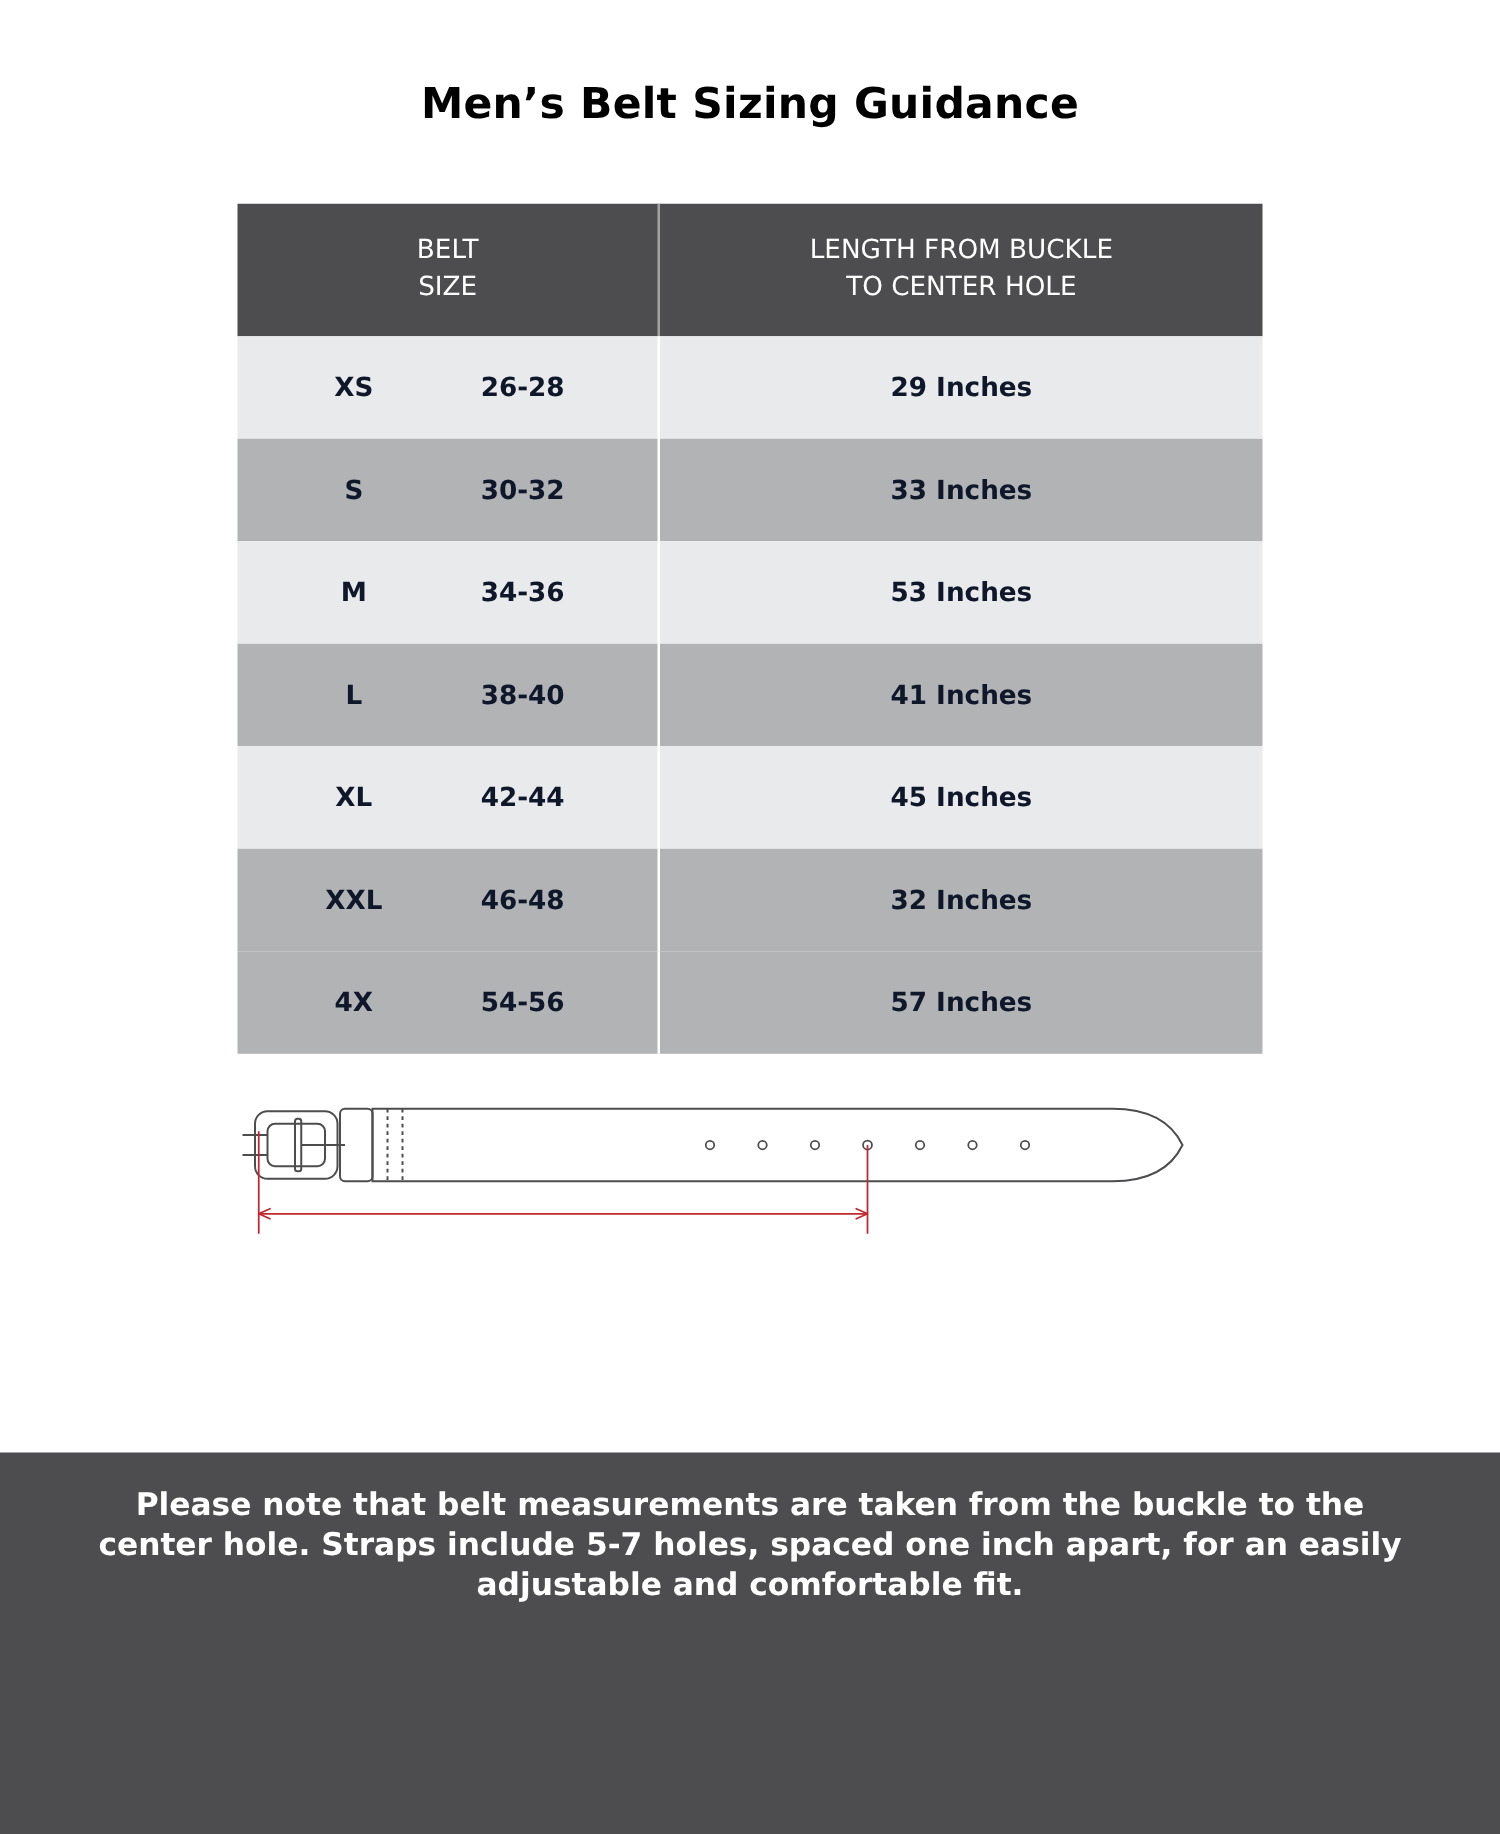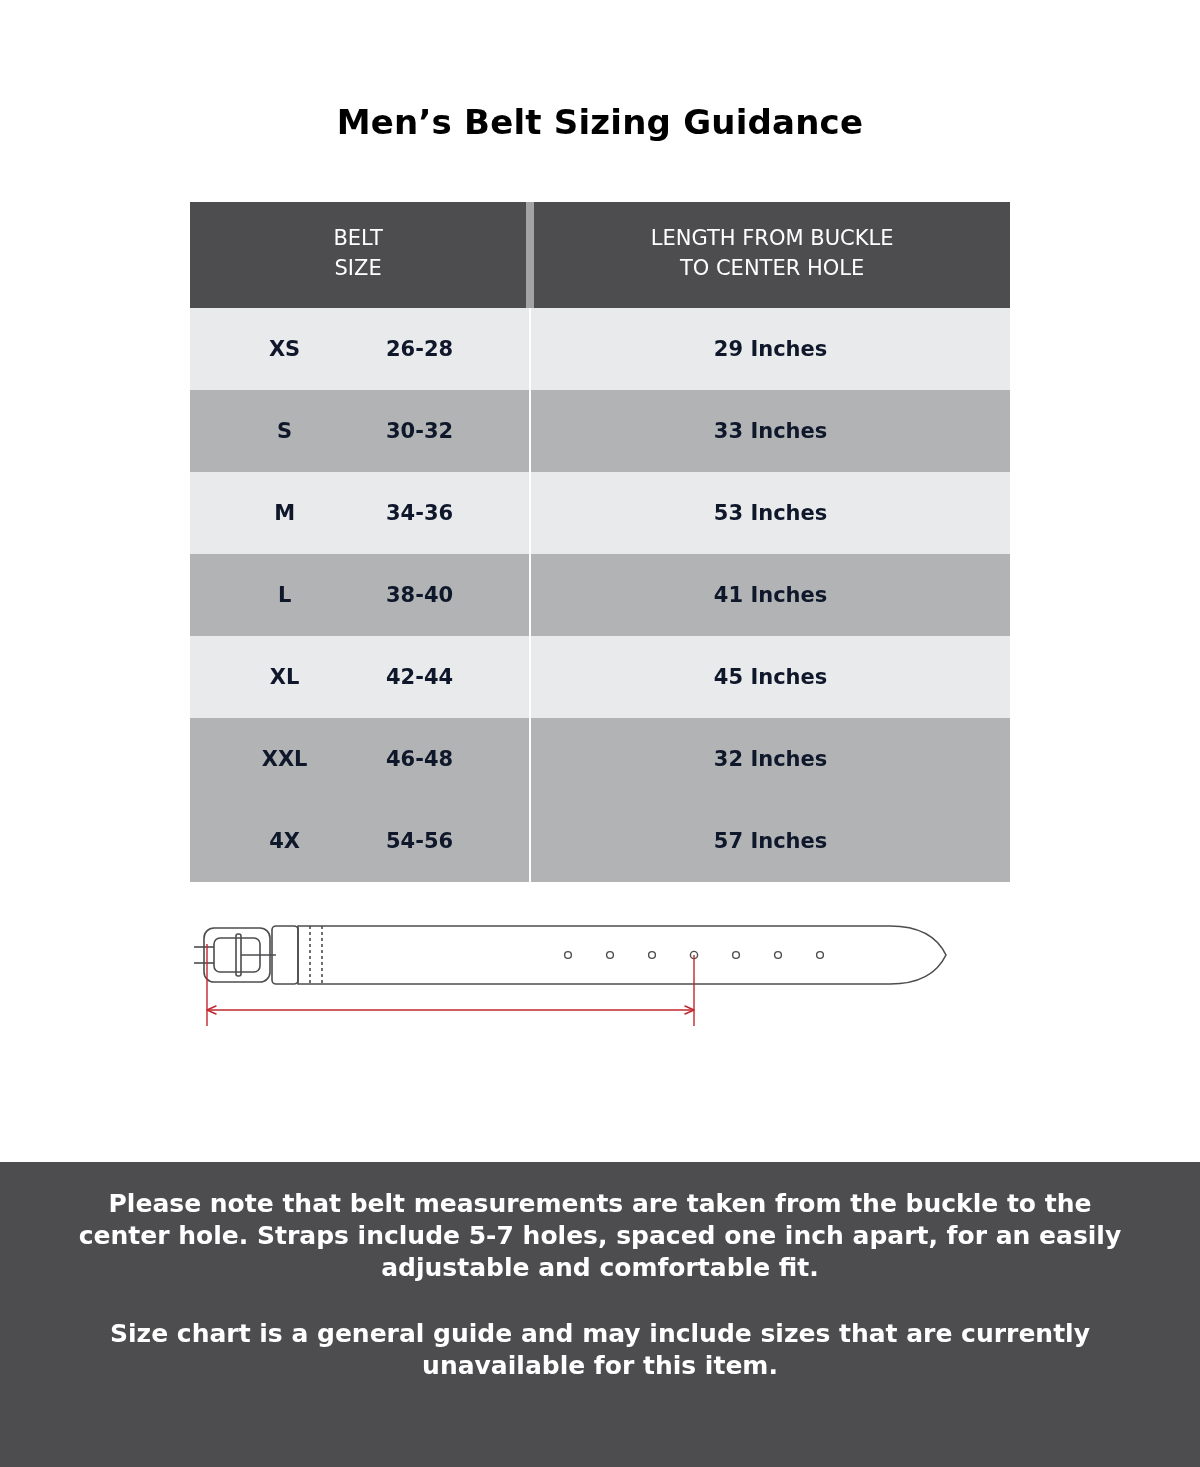--- a/index.html
+++ b/index.html
@@ -17,21 +17,21 @@
   }
   .page {
     width: 1200px;
     height: 1467px;
     position: relative;
     display: flex;
     flex-direction: column;
   }
   .top-area {
     flex: 0 0 auto;
-    padding-top: 102px;
+    padding-top: 63px;
   }
   .title {
     text-align: center;
     font-size: 34px;
     font-weight: bold;
     letter-spacing: 0.2px;
     color: #000000;
     margin: 0 0 60px 0;
   }
   .table-wrap {
@@ -48,21 +48,21 @@
     color: #ffffff;
     font-weight: normal;
     font-size: 21px;
     line-height: 1.42;
     padding: 22px 0 24px 0;
     vertical-align: middle;
     text-align: center;
   }
   table.size-table thead th.left-head {
     width: 41%;
-    border-right: 8px solid #a3a3a3;
+    border-right: 2px solid #a3a3a3;
   }
   table.size-table tbody td {
     font-size: 21px;
     font-weight: bold;
     color: #0f172a;
     text-align: center;
     height: 80px;
     vertical-align: middle;
   }
   tbody tr.row-light td { background: #e9eaeb; }
@@ -246,16 +246,15 @@
           <path d="M17 88 L26 84 M17 88 L26 92" stroke-linecap="round"></path>
           <path d="M504 88 L495 84 M504 88 L495 92" stroke-linecap="round"></path>
         </g>
       </svg>
     </div>
 
   </div>
 
   <div class="note-block">
     <p class="note-p">Please note that belt measurements are taken from the buckle to the center hole. Straps include 5-7 holes, spaced one inch apart, for an easily adjustable and comfortable fit.</p>
-    <p class="note-p">Size chart is a general guide and may include sizes that are currently unavailable for this item.</p>
   </div>
 
 </div>
 
 </body></html>

